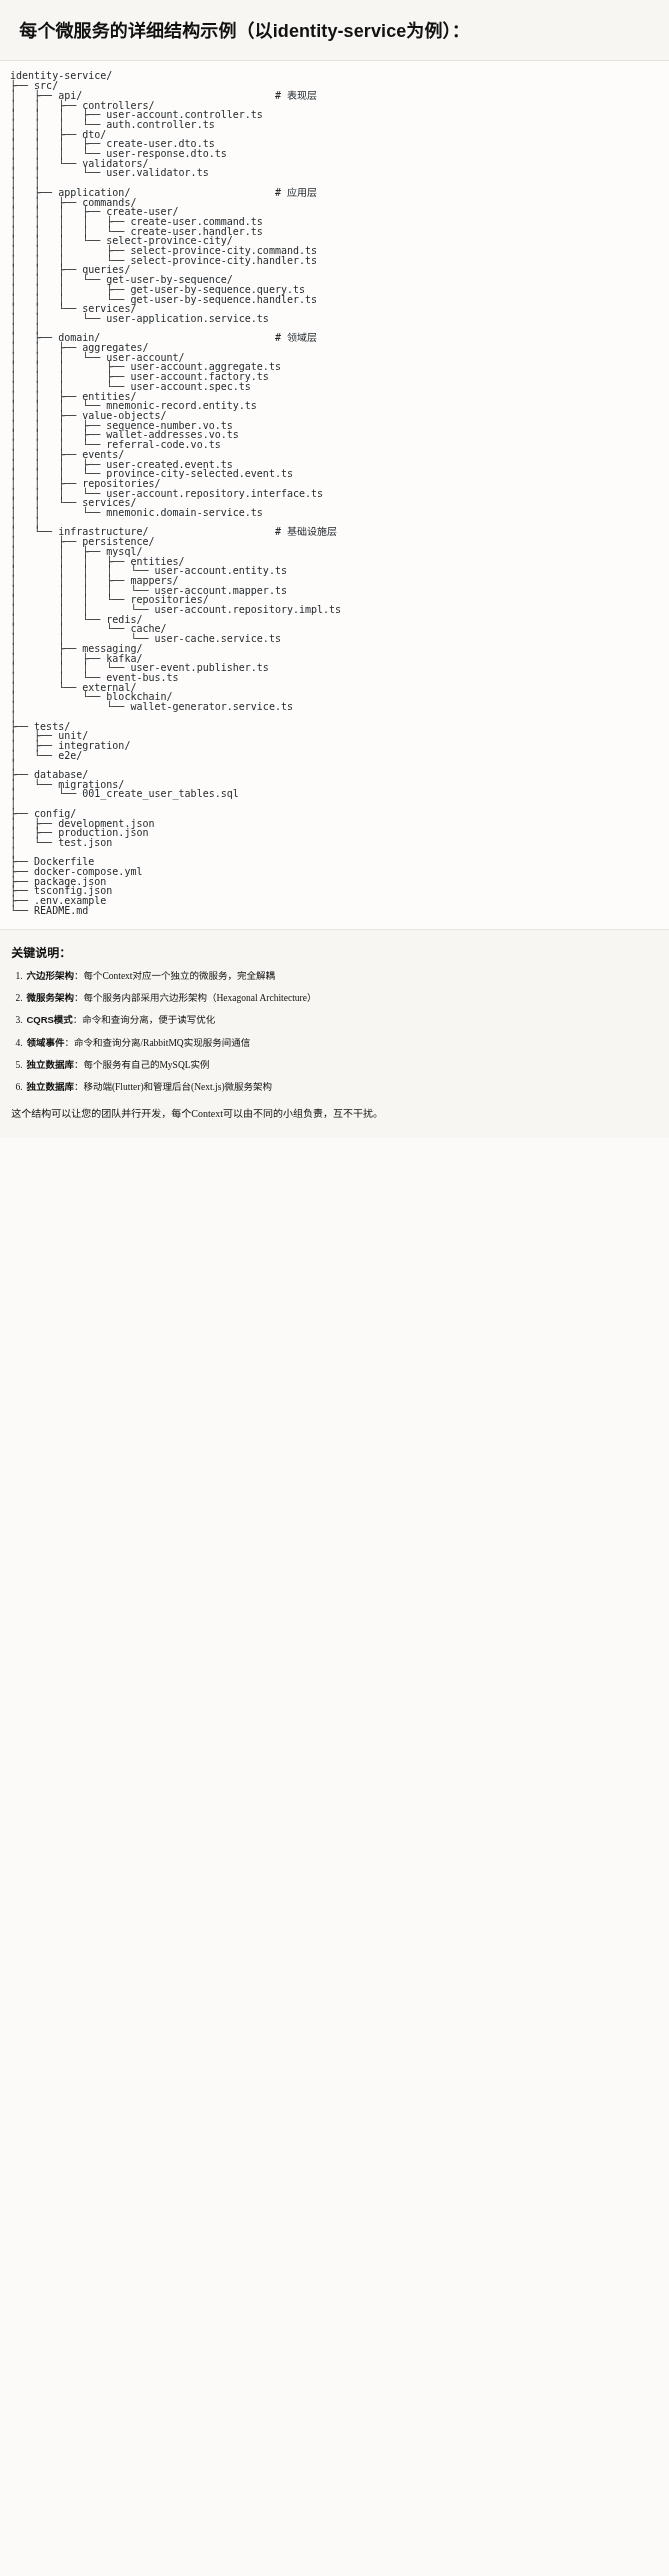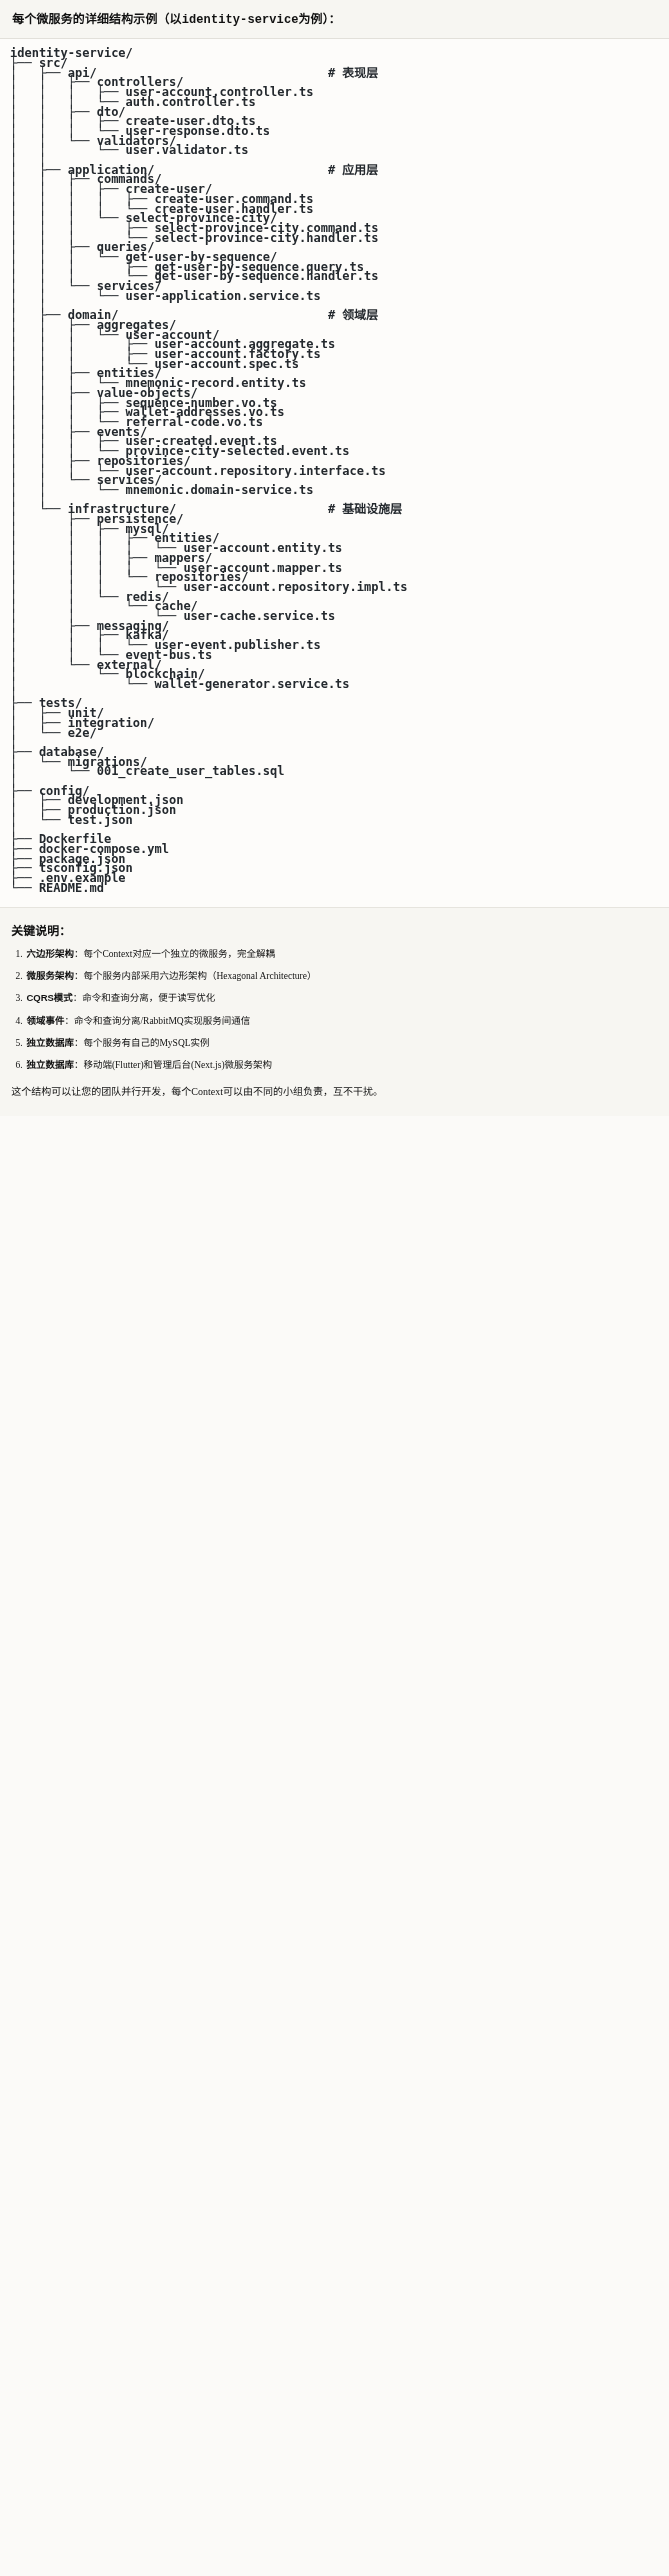--- a/index.html
+++ b/index.html
@@ -21,44 +21,43 @@
     background: #fbfaf8;
   }
 
   
   .doc-header {
     padding: 11.3px 11.3px 8.8px 11.3px;
     background: #f7f6f2;
     border-bottom: 0.6px solid #e2e0da;
   }
   .doc-title {
-    margin: 1px;
-    font-family: Liberation Mono, monospace;
+    margin: 8px;
+    font-family: Liberation Sans, sans-serif;
     font-weight: bold;
-    font-size: 12px;
+    font-size: 18px;
     line-height: 1.35;
     letter-spacing: 0.1px;
     color: #111111;
   }
 
   
   .tree-block {
     background: #fdfcfa;
     padding: 10px 10px 13.8px 10px;
     border-bottom: 0.6px solid #e6e4de;
   }
   pre.tree {
     margin: 0;
     font-family: "DejaVu Sans Mono", "Liberation Mono", monospace;
-    font-size: 12px;
+    font-size: 10px;
     line-height: 9.7px;
     color: #24292e;
     white-space: pre;
     tab-size: 4;
-    font-weight: bold;
   }
   pre.tree .cmt {
     color: #24292e;
   }
 
   
   .notes {
     padding: 12.5px 11.3px 16.3px 11.3px;
     background: #f7f6f2;
   }

